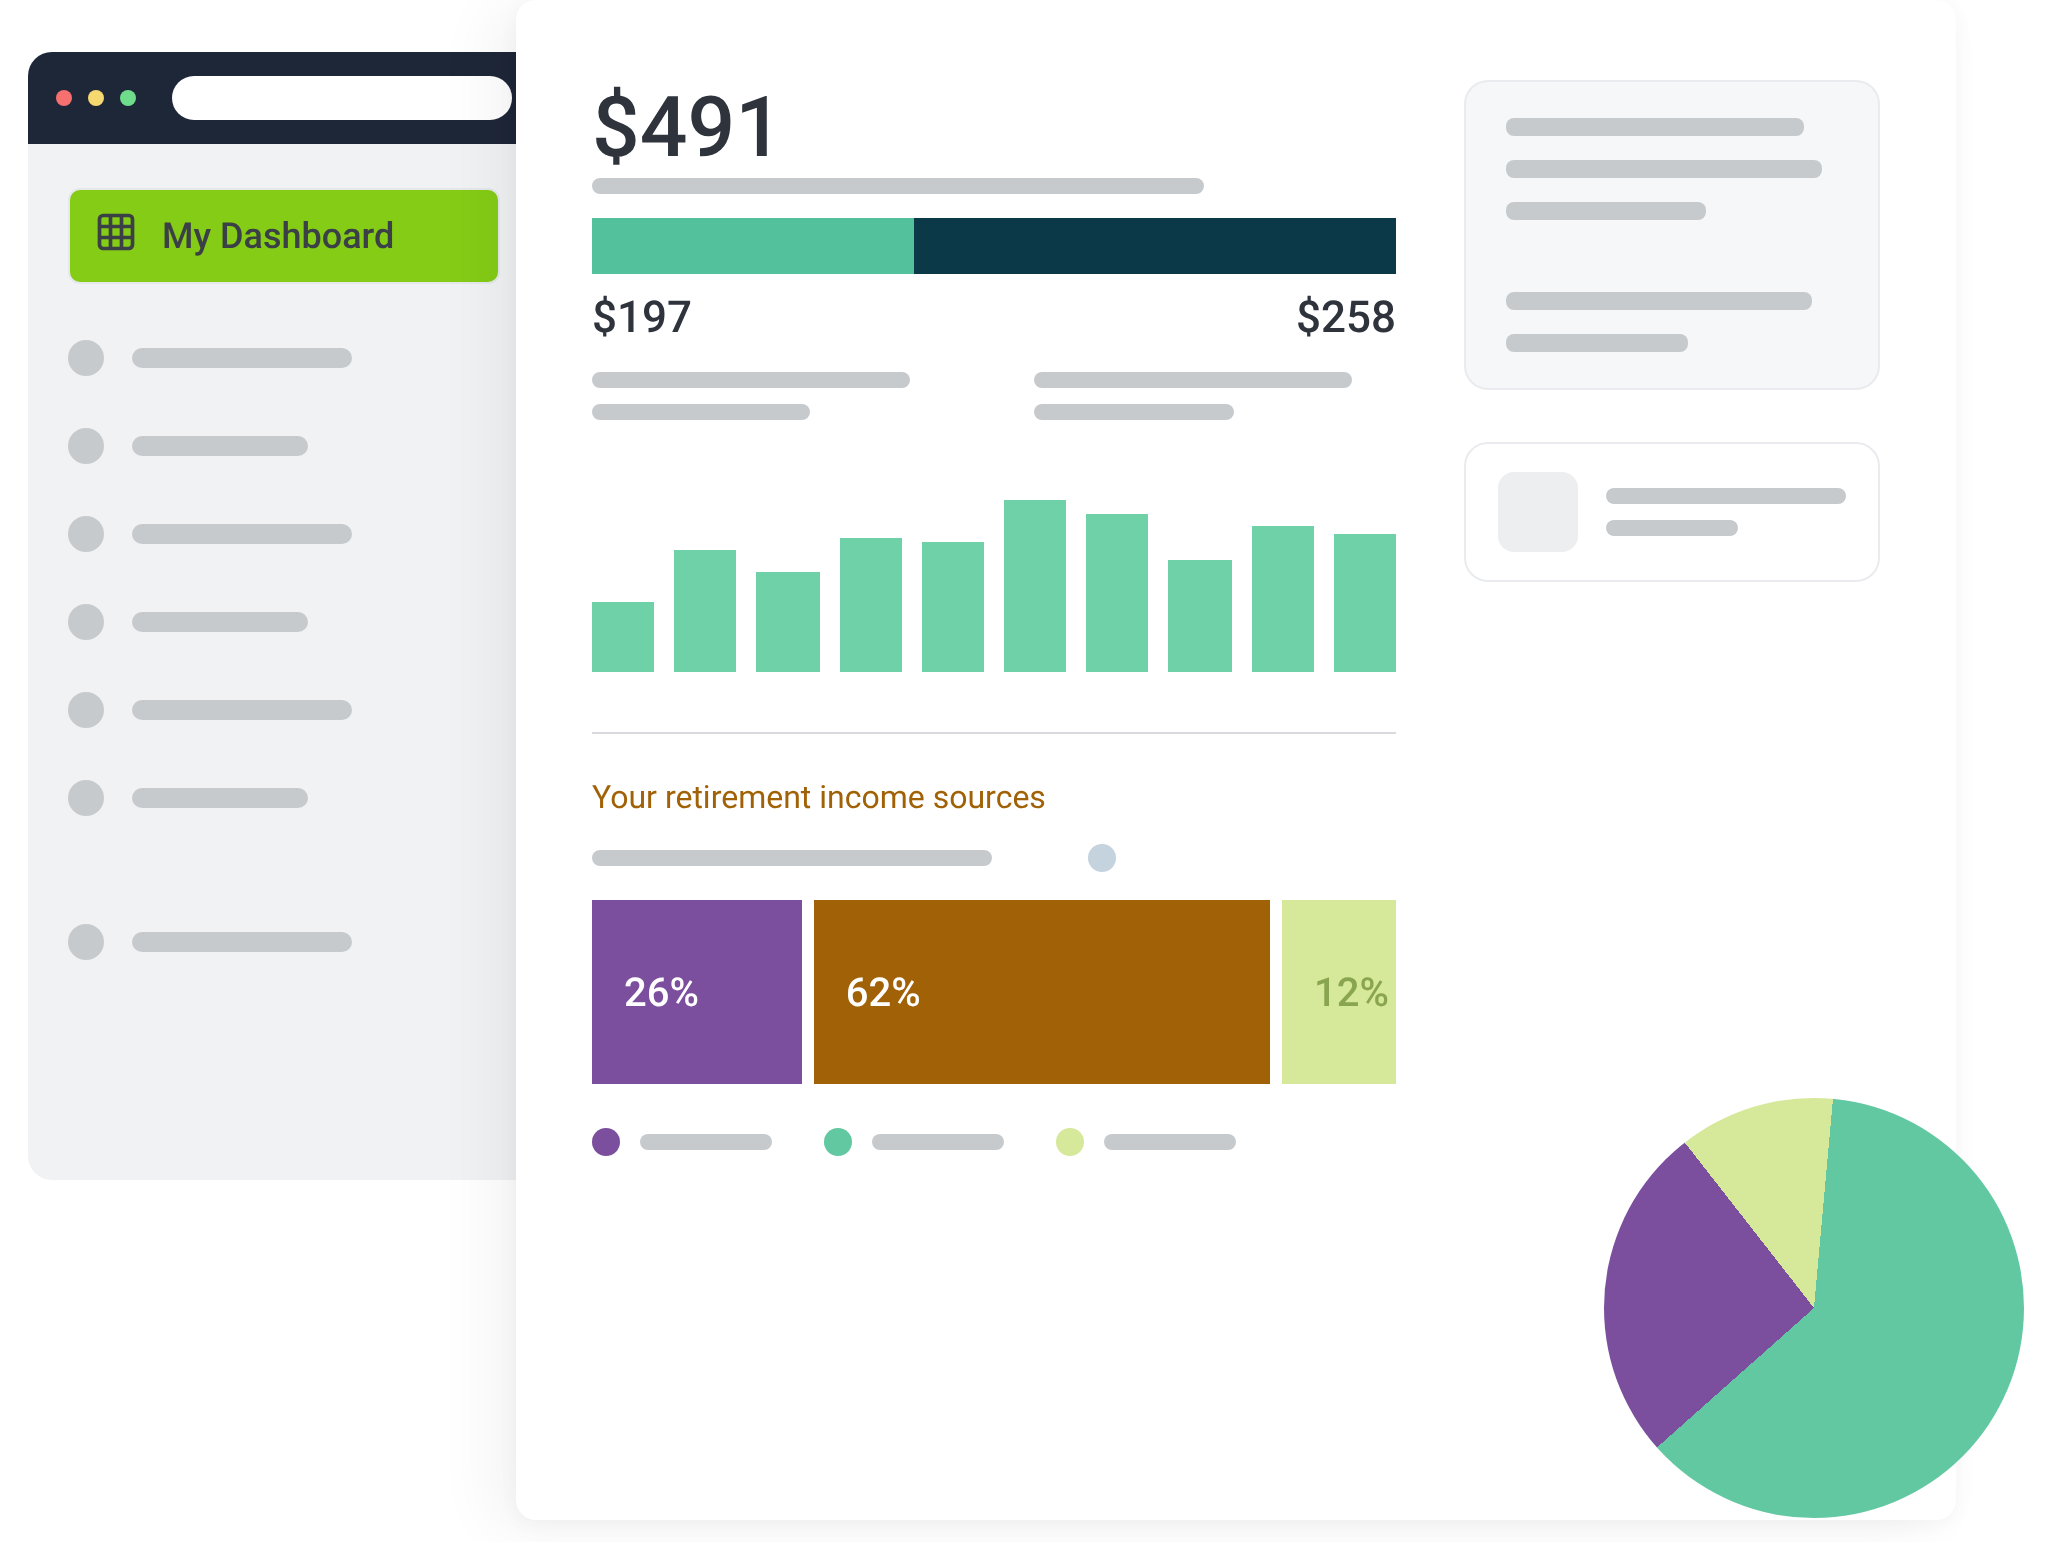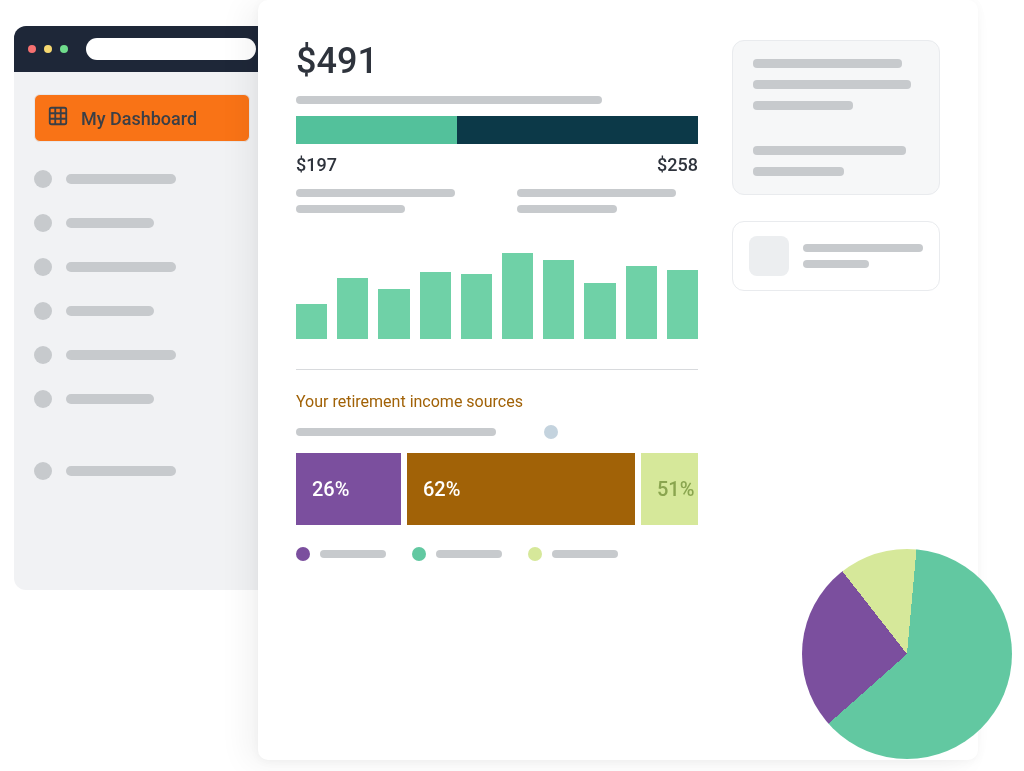--- a/index.html
+++ b/index.html
@@ -38,21 +38,21 @@
   .url-bar {
     flex: 1;
     height: 22px;
     background: #fff;
     border-radius: 11px;
     margin-left: 10px;
   }
 
   .nav-panel { padding: 22px 20px; }
   .nav-active {
-    background: #f97316;
+    background: #84cc16;
     border-radius: 6px;
     padding: 10px 12px;
     display: flex;
     align-items: center;
     gap: 12px;
     margin-bottom: 28px;
     border: 1px solid #e6e7ea;
   }
   .nav-active-label {
     font-size: 18px;
@@ -91,44 +91,44 @@
     margin-bottom: 30px;
   }
   .welcome-title { font-size: 30px; font-weight: 500; color: #49505c; }
   .welcome-dot { width: 22px; height: 22px; border-radius: 50%; background: #d6e89a; }
 
   .columns { display: flex; gap: 34px; }
   .col-left  { flex: 1; }
   .col-right { width: 208px; display: flex; flex-direction: column; gap: 26px; }
 
   .sub-label { font-size: 16px; color: #5b616c; margin-bottom: 6px; }
-  .big-number { font-size: 36px; font-weight: 500; color: #2e333c; margin-bottom: 14px; }
+  .big-number { font-size: 42px; font-weight: 500; color: #2e333c; }
 
   .ph-bar { height: 8px; border-radius: 4px; background: #c7cacd; }
 
   .split-bar { display: flex; height: 28px; margin: 12px 0 10px; }
   .split-a { background: #53c19b; }
   .split-b { background: #0c3948; }
-  .split-labels { display: flex; justify-content: space-between; font-size: 18px; font-weight: 500; color: #2e333c; margin-bottom: 14px;}
+  .split-labels { display: flex; justify-content: space-between; font-size: 22px; font-weight: 500; color: #2e333c; margin-bottom: 14px;}
 
   .twin-ph { display: flex; gap: 40px; margin-bottom: 30px; }
   .twin-ph > div { flex: 1; display: flex; flex-direction: column; gap: 8px; }
 
   .bar-chart { display: flex; align-items: flex-end; gap: 10px; height: 96px; }
   .bar { flex: 1; background: #6fd1a7; }
 
   .divider { height: 1px; background: #d8dadd; margin: 30px 0 22px; }
 
   .ret-title { font-size: 16px; color: #a16207; margin-bottom: 14px; }
 
   .ret-ph-row { display:flex; align-items:center; justify-content:space-between; margin-bottom:14px; }
   .ret-ph-row .ph-bar { width: 200px; }
   .mini-dot { width: 14px; height: 14px; border-radius: 50%; background: #c4d3de; margin-right: 140px;}
 
-  .source-bars { display: flex; height: 72px; gap: 6px; margin-bottom: 22px; }
+  .source-bars { display: flex; height: 92px; gap: 6px; margin-bottom: 22px; }
   .src-seg { display: flex; align-items: center; padding-left: 16px; font-size: 20px; font-weight: 500; }
   .src-a { background: #7b4f9e; color: #ffffff; }
   .src-b { background: #a16207; color: #ffffff; }
   .src-c { background: #d6e89a; color: #8aa54f; }
 
   .legend-row { display: flex; gap: 26px; align-items:center; }
   .leg-item { display: flex; align-items: center; gap: 10px; }
   .leg-dot { width: 14px; height: 14px; border-radius: 50%; }
   .leg-bar { width: 66px; height: 8px; border-radius: 4px; background: #c7cacd; }
 
@@ -274,21 +274,21 @@
       <div class="ret-title">Your retirement income sources</div>
 
       <div class="ret-ph-row">
         <div class="ph-bar"></div>
         <span class="mini-dot"></span>
       </div>
 
       <div class="source-bars" id="source-bars">
           <div class="src-seg src-a" style="flex: 26 1 0%;">26%</div>
           <div class="src-seg src-b" style="flex: 62 1 0%;">62%</div>
-          <div class="src-seg src-c" style="flex: 12 1 0%;">51%</div>
+          <div class="src-seg src-c" style="flex: 12 1 0%;">12%</div>
         </div>
 
       <div class="legend-row" id="legend-row">
           <div class="leg-item">
             <span class="leg-dot" style="background: rgb(123, 79, 158);"></span>
             <span class="leg-bar"></span>
           </div>
           <div class="leg-item">
             <span class="leg-dot" style="background: rgb(98, 200, 161);"></span>
             <span class="leg-bar"></span>

